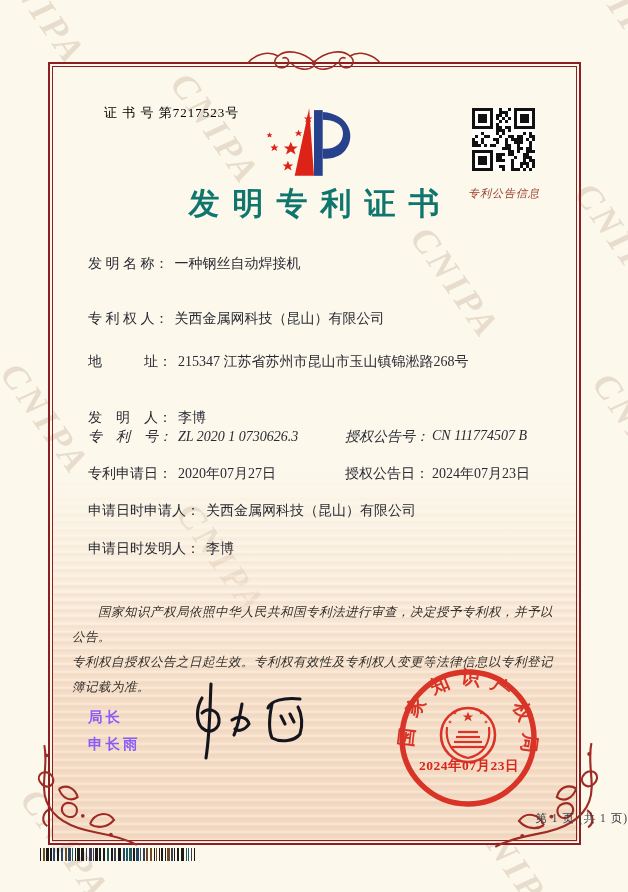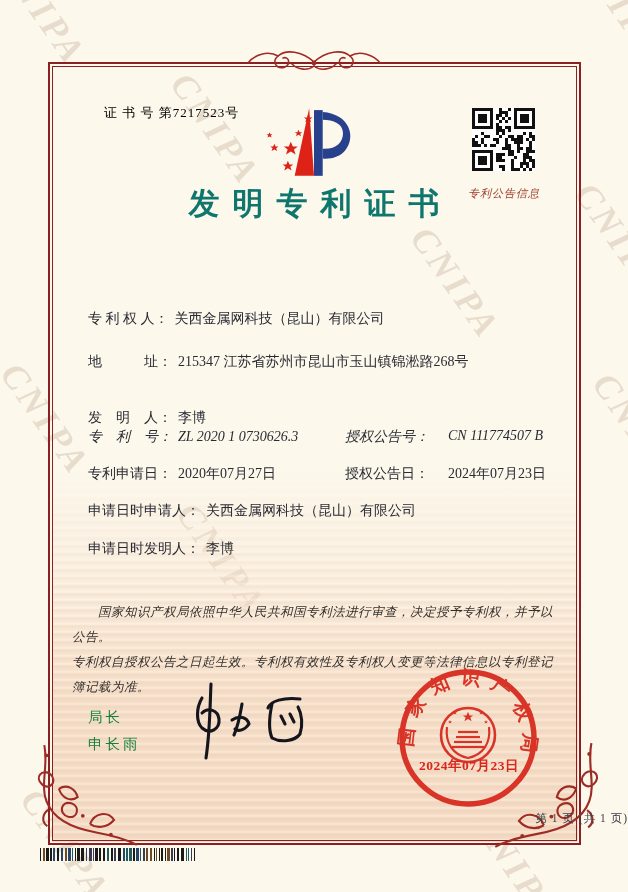--- a/index.html
+++ b/index.html
@@ -55,31 +55,31 @@
   .qr-block{position:absolute; left:468px; top:108px; width:70px; text-align:center;}
   .qr-caption{margin-top:11px; font:italic 11px "Liberation Serif",serif; color:#9c3a28; letter-spacing:1px; white-space:nowrap;}
 
   .title{position:absolute; left:0; top:183px; width:100%; text-align:center;
          font-size:31px; font-weight:600; letter-spacing:13px; text-indent:13px; color:#0f766e;}
 
   .row{position:absolute; left:88px; font-size:14px; white-space:nowrap; color:#2a2a33;}
   .row .lab{display:inline-block; color:#2a2a33;}
   .row .val{margin-left:6px;}
   .row .lab2{position:absolute; left:257px;}
-  .row .val2{position:absolute; left:344px;margin-left:16px;}
+  .row .val2{position:absolute; left:344px;}
   .r1{top:255px;} .r2{top:310px;} .r3{top:353px;} .r4{top:409px;}
   .r5{top:428px;font-style:italic;} .r6{top:465px;} .r7{top:502px;} .r8{top:540px;}
 
   .paragraph{position:absolute; left:72px; top:600px; width:486px;
     font:italic 12.5px "Liberation Serif",serif; color:#33302c; line-height:25px;}
   .paragraph .pline1{display:block; text-indent:26px; letter-spacing:.5px;}
   .paragraph .pline2{display:block; letter-spacing:.5px;}
 
   .sig-block{position:absolute; left:88px; top:704px; font-family:"Liberation Sans","DejaVu Sans",sans-serif;
-    font-size:14.5px; color:#15803d; letter-spacing:3px; line-height:27px; font-weight:400;}
+    font-size:14.5px; color:#8b5cf6; letter-spacing:3px; line-height:27px; font-weight:700;}
   .signature{position:absolute; left:168px; top:678px;}
 
   .seal{position:absolute; left:393px; top:663px;}
   .seal-date{position:absolute; left:398px; top:757px; width:142px; text-align:center;
     font:bold 13.5px "Liberation Serif",serif; color:#d6281c; letter-spacing:0.5px;}
 
   .footer{position:absolute; left:0; top:811px; width:100%; text-align:right;
     font-size:11.5px; color:#3c3c44; letter-spacing:1px;}
 
   .barcode{position:absolute; left:40px; top:848px;}
@@ -297,20 +297,23 @@
         <rect x="48" y="6" width="9" height="9" fill="#111"></rect>
         <rect x="0" y="42" width="21" height="21" fill="#111"></rect>
         <rect x="3" y="45" width="15" height="15" fill="#fff"></rect>
         <rect x="6" y="48" width="9" height="9" fill="#111"></rect>
       </svg>
     <div class="qr-caption">专利公告信息</div>
   </div>
 
   <div class="title">发明专利证书</div>
 
+  <div class="row r1">
+    <span class="lab">发 明 名 称：</span><span class="val">一种钢丝自动焊接机</span>
+  </div>
   <div class="row r2">
     <span class="lab">专 利 权 人：</span><span class="val">关西金属网科技（昆山）有限公司</span>
   </div>
   <div class="row r3">
     <span class="lab">地　　　址：</span><span class="val">215347 江苏省苏州市昆山市玉山镇锦淞路268号</span>
   </div>
   <div class="row r4">
     <span class="lab">发　明　人：</span><span class="val">李博</span>
   </div>
   <div class="row r5">

